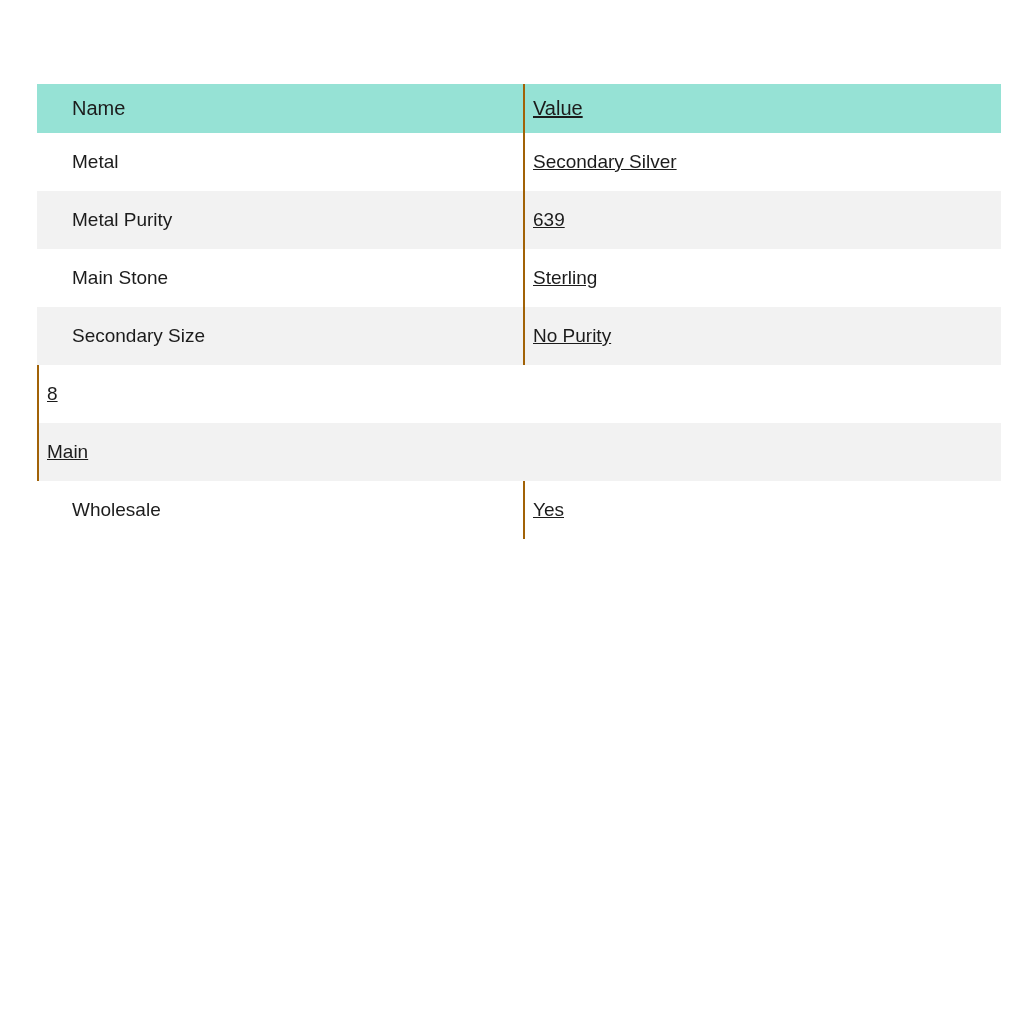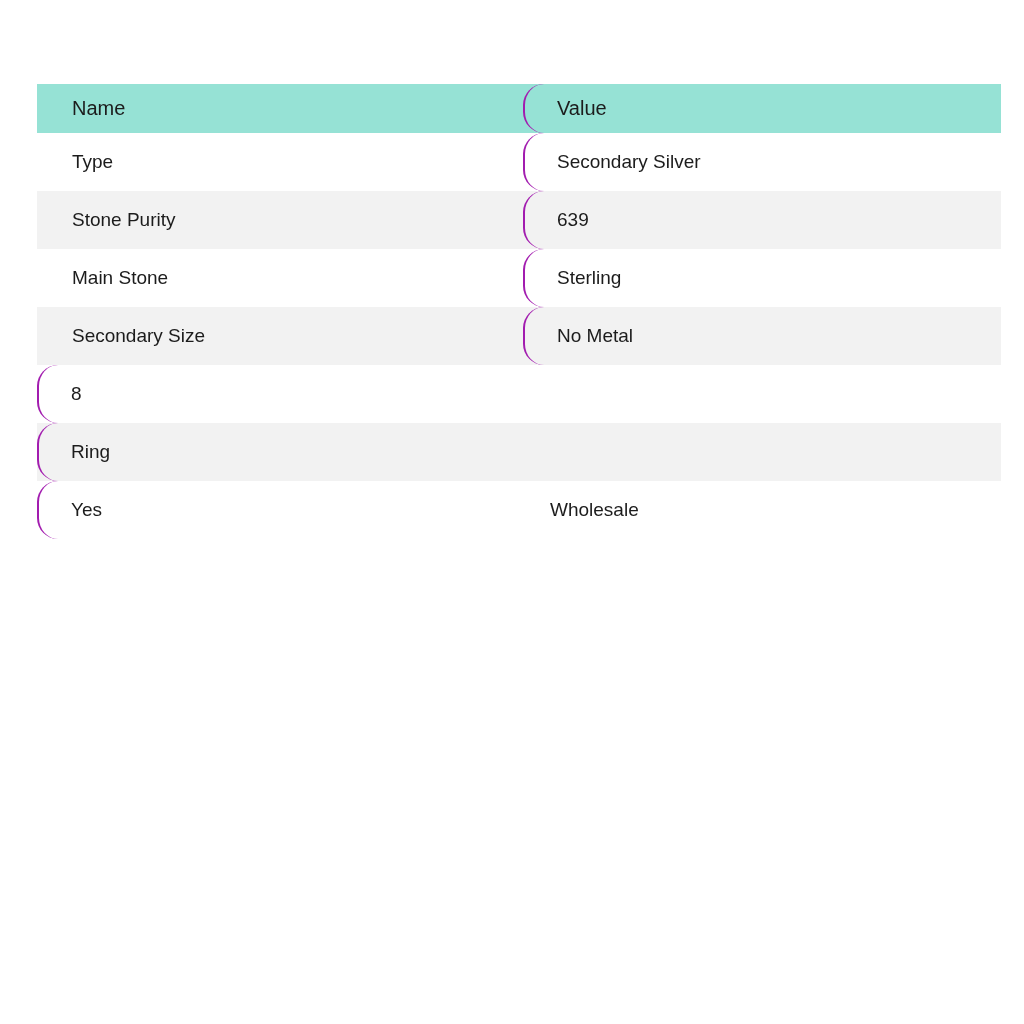--- a/index.html
+++ b/index.html
@@ -31,62 +31,62 @@
     background: var(--header-bg, #96e2d5);
     font-size: 20px;
     font-weight: 500;
   }
   .cell {
     height: 100%;
     display: flex;
     align-items: center;
     overflow: hidden;
     white-space: nowrap;
-    border-radius: 21px;
   }
   .name-col {
     width: 486px;
     flex: 0 0 486px;
     padding-left: 35px;
   }
   .value-col {
     flex: 1 1 auto;
-    border-left: 2px solid #a21caf;
-    padding-left: 32px;
+    border-left: 2px solid #a16207;
+    padding-left: 8px;
+    text-decoration: underline;
   }
 </style>
 </head>
 <body>
 
 <div class="attr-table">
   <div class="row header">
     <div class="cell name-col">Name</div>
     <div class="cell value-col">Value</div>
   </div>
   <div id="rows">
       <div class="row">
-        <div class="cell name-col">Type</div>
+        <div class="cell name-col">Metal</div>
         <div class="cell value-col">Secondary Silver</div>
       </div>
       <div class="row alt">
-        <div class="cell name-col">Stone Purity</div>
+        <div class="cell name-col">Metal Purity</div>
         <div class="cell value-col">639</div>
       </div>
       <div class="row">
         <div class="cell name-col">Main Stone</div>
         <div class="cell value-col">Sterling</div>
       </div>
       <div class="row alt">
         <div class="cell name-col">Secondary Size</div>
-        <div class="cell value-col">No Metal</div>
+        <div class="cell value-col">No Purity</div>
       </div>
       <div class="row">
         <div class="cell value-col">8</div>
       </div>
       <div class="row alt">
-        <div class="cell value-col">Ring</div>
+        <div class="cell value-col">Main</div>
       </div>
       <div class="row">
+        <div class="cell name-col">Wholesale</div>
         <div class="cell value-col">Yes</div>
-        <div class="cell name-col">Wholesale</div>
       </div>
     </div>
 </div>
 
 </body></html>

